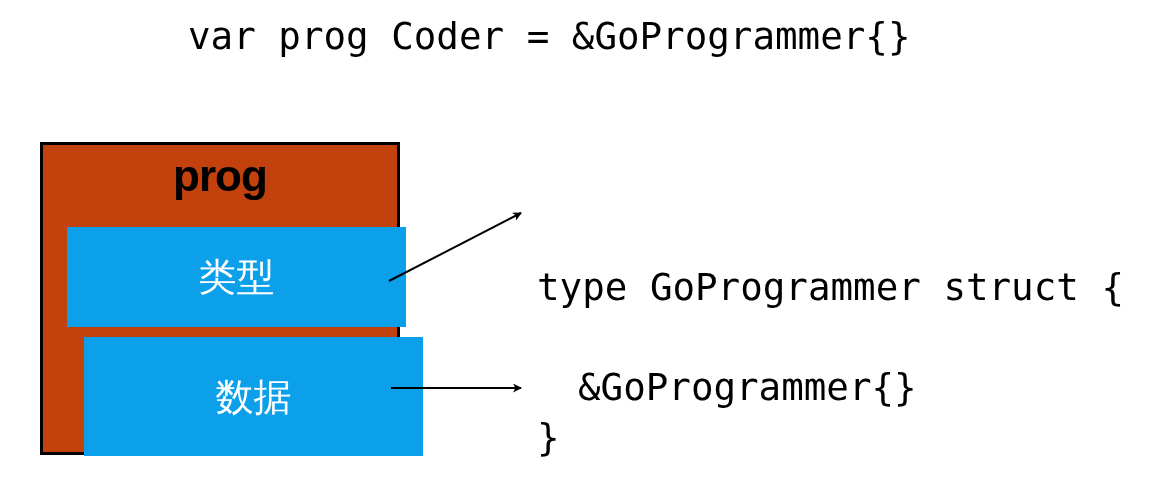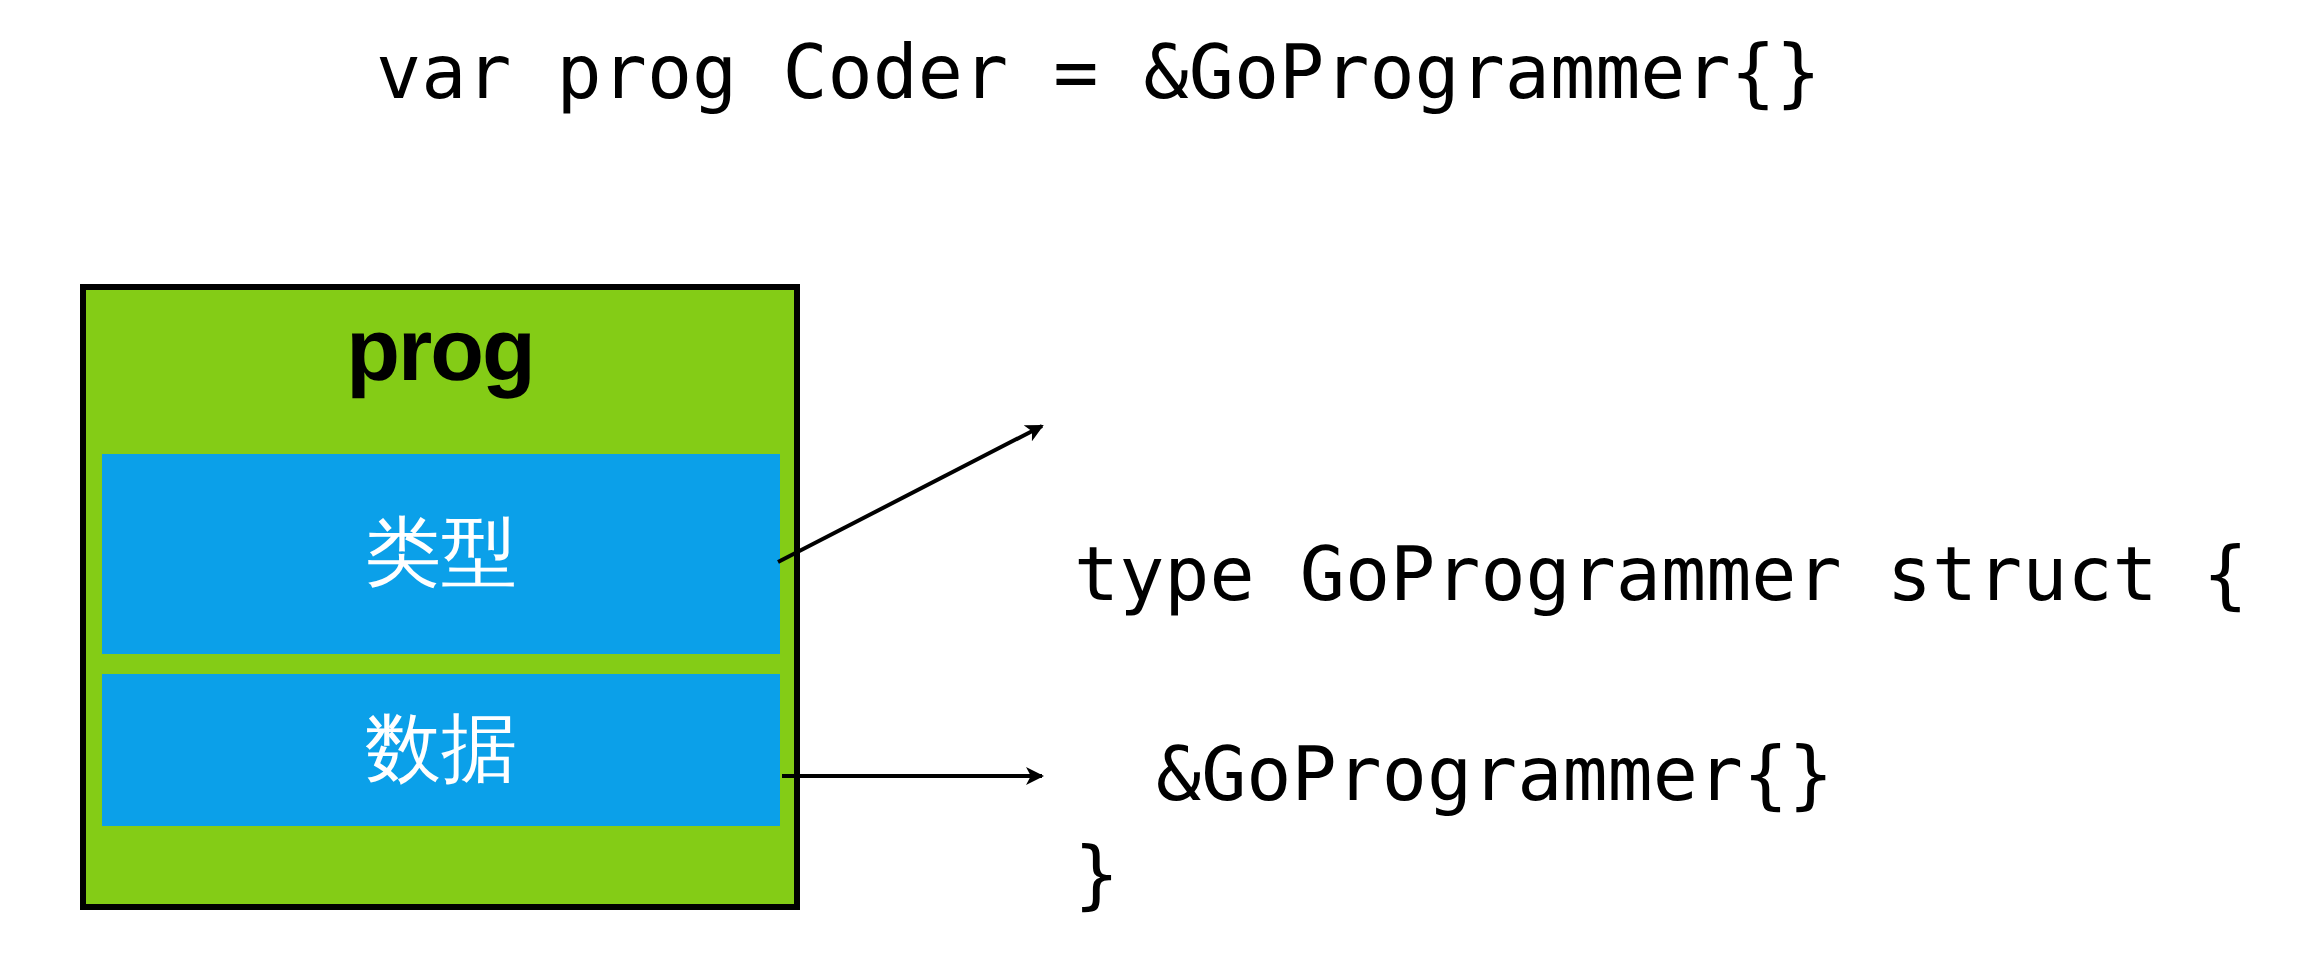--- a/index.html
+++ b/index.html
@@ -39,46 +39,46 @@
     margin-left: 48px;
   }
   #var-box {
     position: absolute;
     left: 40px;
     top: 142px;
     width: 360px;
     height: 313px;
     border: 3px solid var(--border-color, #000);
     box-sizing: border-box;
-    background: #84cc16;
+    background: #c2410c;
   }
   #var-box-label {
     position: absolute;
     left: 0;
     top: 9px;
     width: 100%;
     text-align: center;
     font-family: "Liberation Sans", sans-serif;
     font-size: 44px;
     font-weight: 600;
     line-height: 44px;
     color: var(--text-color, #000);
     letter-spacing: -1px;
   }
   .field {
     position: absolute;
-    left: 8px;
+    left: 24px;
     width: 339px;
     background: var(--field-fill, #0BA0E9);
     display: flex;
     align-items: center;
     justify-content: center;
   }
   #field-type { top: 82px;  height: 100px; }
-  #field-data { top: 192px; height: 76px; }
+  #field-data { top: 192px; height: 119px; margin-left: 17px; }
   .field-label {
     color: var(--field-text, #fff);
     font-family: "Liberation Sans", sans-serif;
     font-size: 38px;
     line-height: 38px;
   }
   #arrow-layer {
     position: absolute;
     left: 0;
     top: 0;

